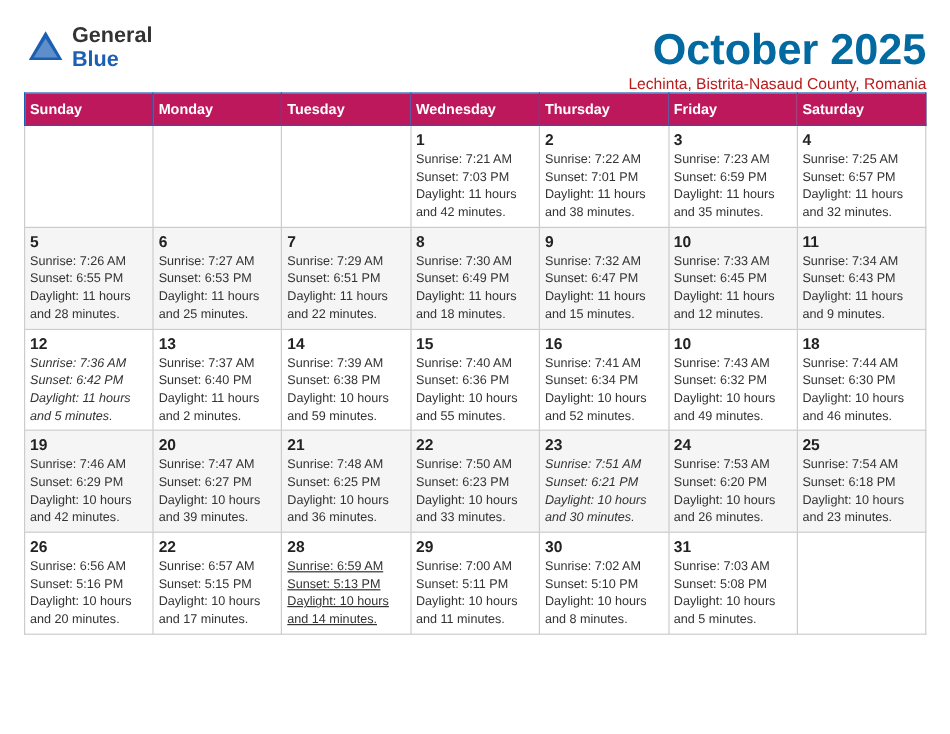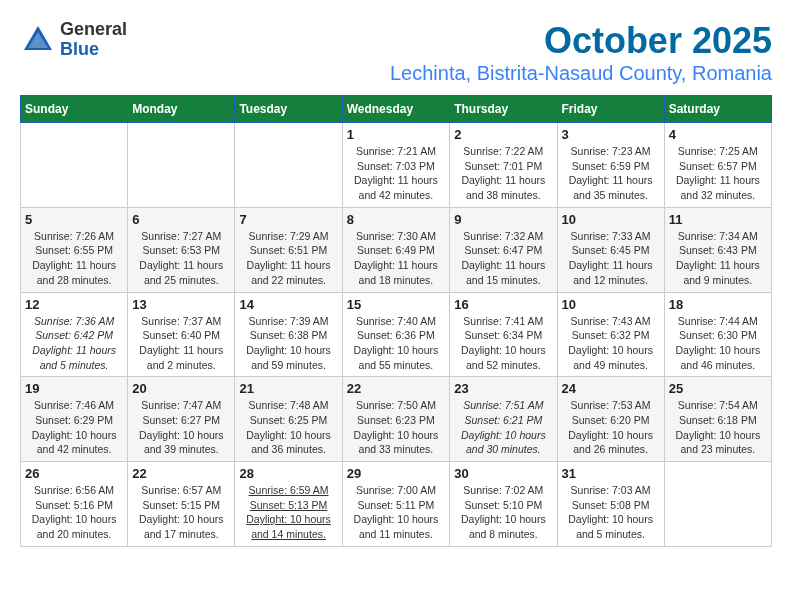--- a/index.html
+++ b/index.html
@@ -7,21 +7,20 @@
       font-family: Arial, sans-serif;
       background: #fff;
       width: 792px;
       min-height: 612px;
       padding: 20px;
     }
     .header {
       display: flex;
       justify-content: space-between;
       align-items: flex-start;
-      margin-bottom: 10px;
     }
     .logo {
       display: flex;
       align-items: center;
     }
     .logo-text {
       display: flex;
       flex-direction: column;
       line-height: 1.1;
     }
@@ -42,30 +41,30 @@
     }
     .title-block {
       text-align: right;
     }
     .month-title {
       font-size: 36px;
       font-weight: bold;
       color: #0369a1;
     }
     .location-title {
-      font-size: 20px;
-      color: #3b82f6;
+      font-size: 13px;
+      color: #b91c1c;
     }
     .calendar {
       width: 100%;
       border-collapse: collapse;
       font-size: 11px;
     }
     .calendar thead th {
-      background: #15803d;
+      background: #be185d;
       color: #fff;
       padding: 6px 4px;
       text-align: left;
       font-size: 12px;
       font-weight: bold;
       border: 1px solid #1a5fb4;
     }
     .calendar tbody td {
       border: 1px solid #ccc;
       vertical-align: top;
@@ -80,21 +79,20 @@
     .day-number {
       font-weight: bold;
       font-size: 13px;
       margin-bottom: 2px;
       color: #222;
     }
     .day-info {
       color: #333;
       font-size: 10.5px;
       line-height: 1.4;
-      text-align: center;
     }
     .empty-cell {
       background: #f9f9f9;
     }
   </style>
 </head>
 <body>
 
 <div class="header">
   <div class="logo">

